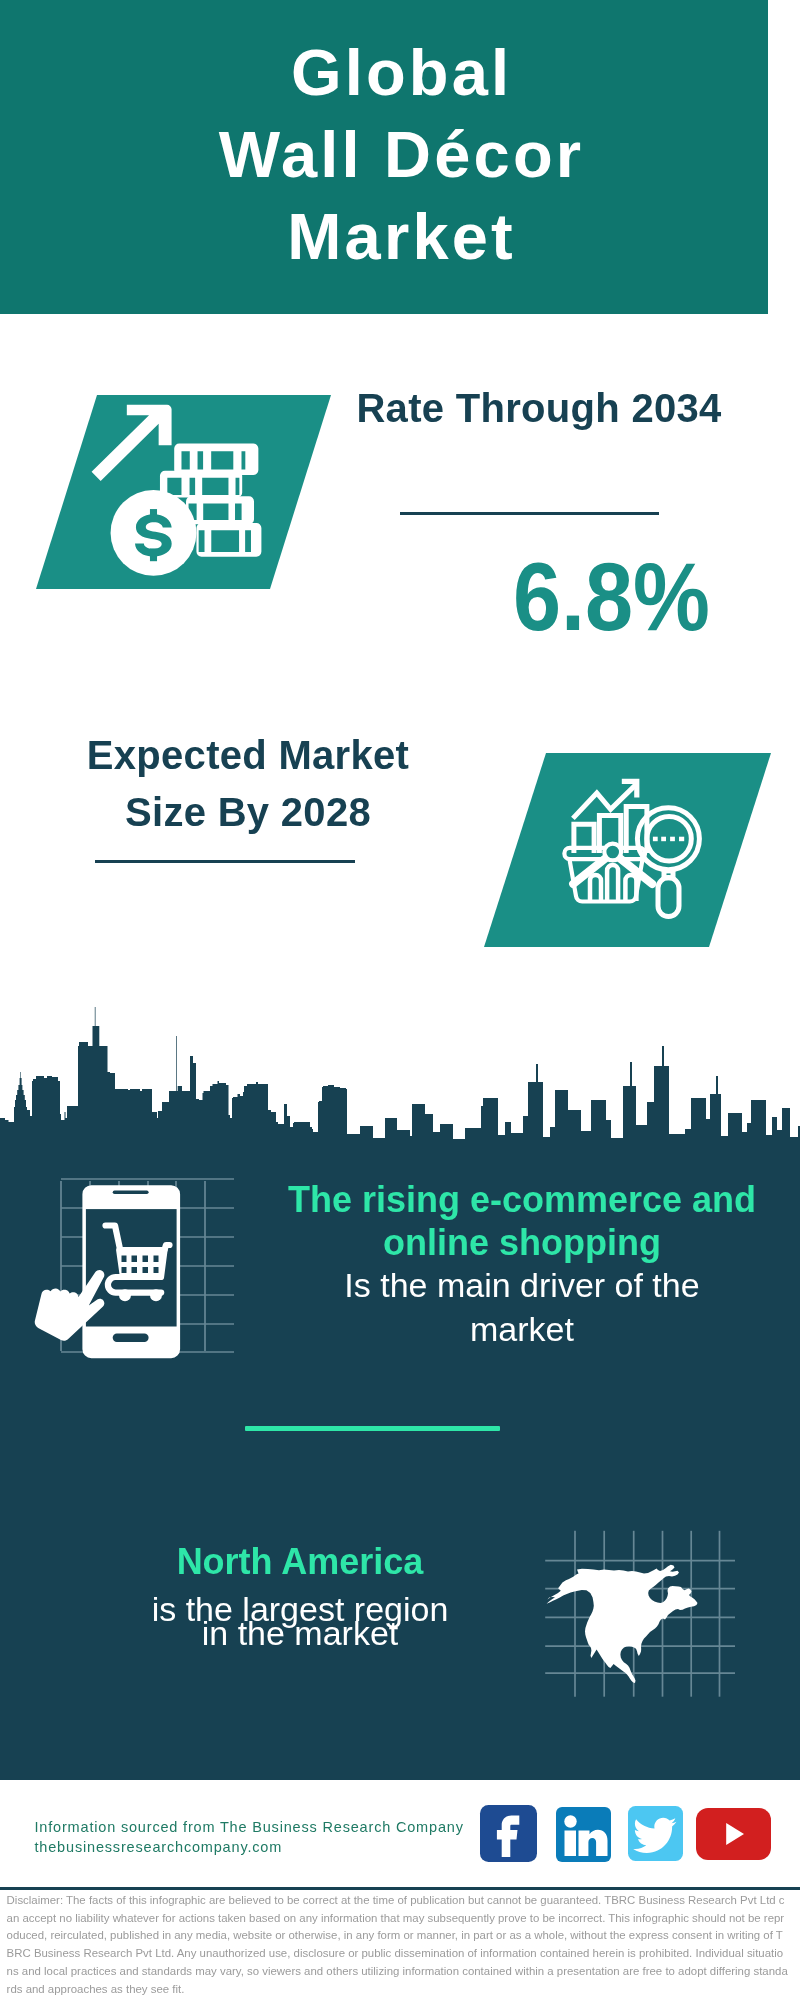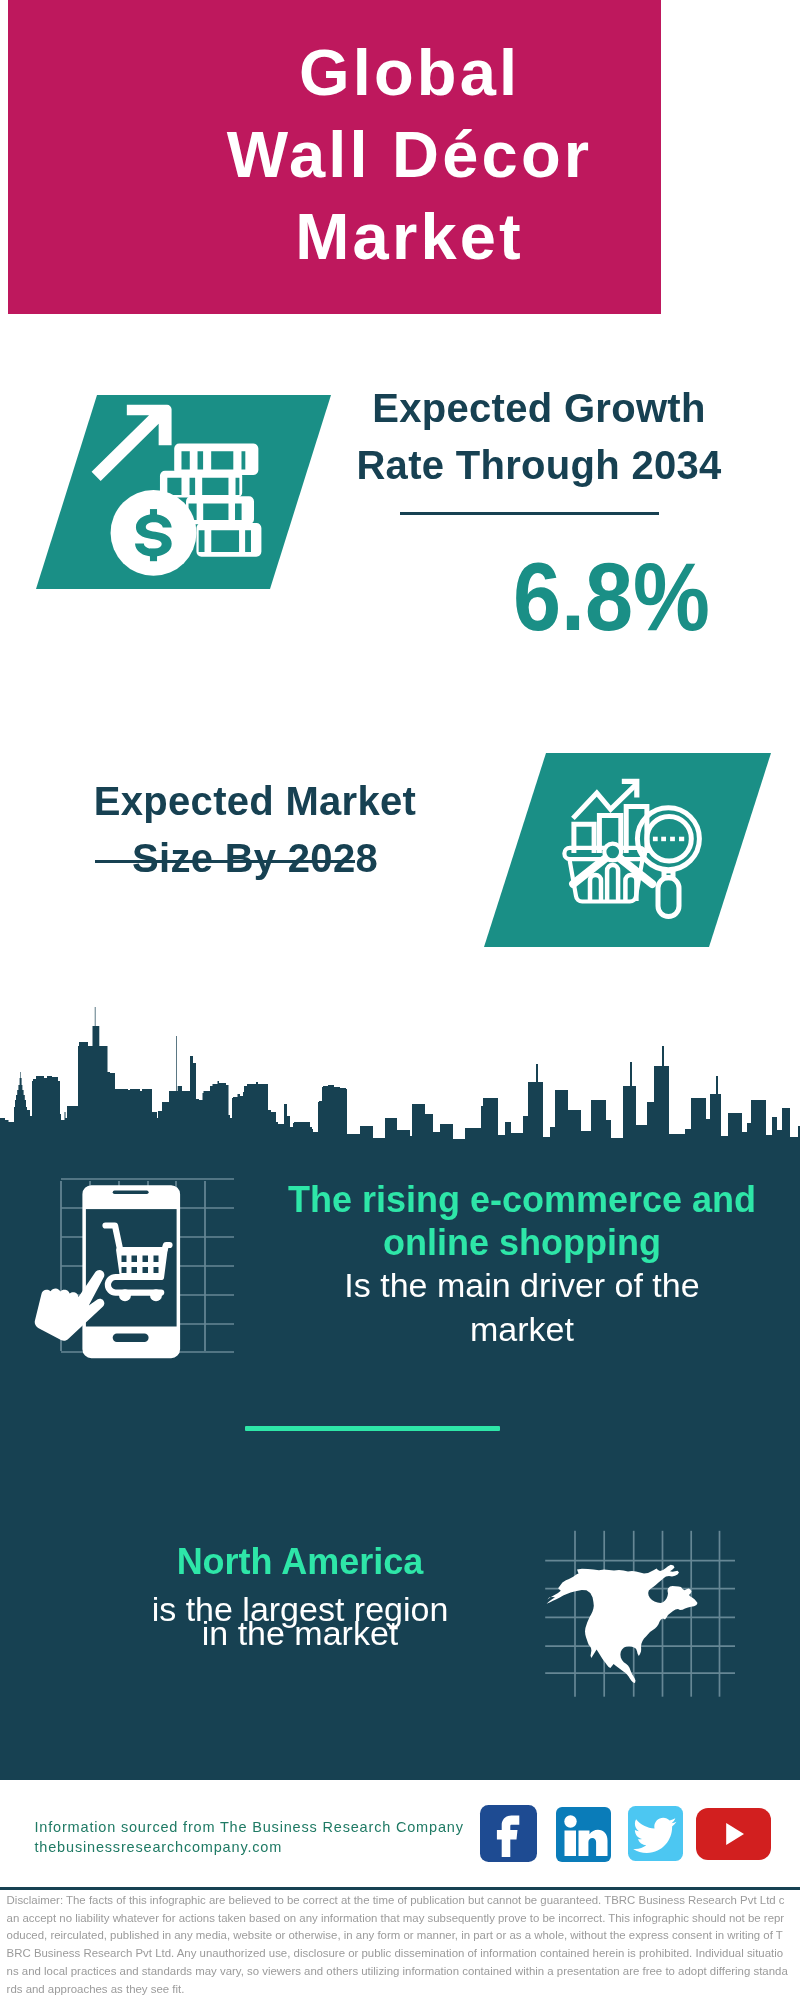--- a/index.html
+++ b/index.html
@@ -1,21 +1,21 @@
 <!DOCTYPE html>
 <html><head>
 <meta charset="utf-8">
 <title>Global Wall Decor Market</title>
 <style>
   html,body{margin:0;padding:0;background:#ffffff;}
   body{width:800px;height:2000px;font-family:"Liberation Sans",sans-serif;overflow:hidden;}
   #page{position:relative;width:800px;height:2000px;background:#fff;overflow:hidden;}
 
   
-  .header{position:absolute;left:8px;top:0;width:653px;height:314px;background:#be185d;}
+  .header{position:absolute;left:0;top:0;width:768px;height:314px;background:#0f766e;}
   .header-title{position:absolute;left:0;top:32px;width:800px;text-align:center;
      color:#fff;font-size:65px;font-weight:bold;line-height:82px;letter-spacing:3.2px;}
   .header-title>div{padding-left:3.2px;}
 
   
   .para{position:absolute;}
   .stat-head{position:absolute;color:#174152;font-weight:bold;font-size:40px;
       line-height:57px;letter-spacing:0.3px;text-align:center;}
   .stat-rule{position:absolute;height:3px;background:#174152;}
   .stat-val{position:absolute;color:#1a8f86;font-weight:bold;
@@ -73,29 +73,28 @@
                  h-8.8 c0.3 7.5 7.5 12.9 18.3 12.9 c10.6 0 18.0 -5.2 18.0 -12.5
                  c0 -6.9 -5.6 -10.5 -16.1 -11.9 c-6.8 -0.9 -9.5 -2.3 -9.5 -4.8
                  c0 -2.7 3.3 -4.6 7.9 -4.6 c4.9 0 8.3 2.0 8.9 5.2 h8.8
                  c-0.6 -7.4 -7.5 -13.2 -18.0 -13.2 z"></path>
         </g>
       </g>
     </svg>
   </div>
 
   <div class="stat-head" style="left:339px;top:380px;width:400px;">
-    <div>Expected Growth</div>
     <div>Rate Through 2034</div>
   </div>
   <div class="stat-rule" style="left:400px;top:512px;width:259px;"></div>
   <div class="stat-val" style="left:321px;top:549px;width:400px;font-size:96px;">
     <span style="transform:scaleX(0.9)">6.8%</span>
   </div>
 
-  <div class="stat-head" style="left:55px;top:727px;width:400px;margin-top:46px;">
+  <div class="stat-head" style="left:48px;top:727px;width:400px;">
     <div>Expected Market</div>
     <div>Size By 2028</div>
   </div>
   <div class="stat-rule" style="left:95px;top:860px;width:260px;"></div>
 
   <div class="para" style="left:484px;top:753px;width:287px;height:194px;">
     <svg viewBox="0 0 287 194" width="287" height="194">
       <polygon points="62,0 287,0 225,194 0,194" fill="#1a8f86"></polygon>
       <g fill="none" stroke="#ffffff" stroke-width="5" stroke-linecap="butt" stroke-linejoin="miter">
         <polyline points="88.9,65.4 112.8,40 126.6,56.4 151.9,31.6"></polyline>

